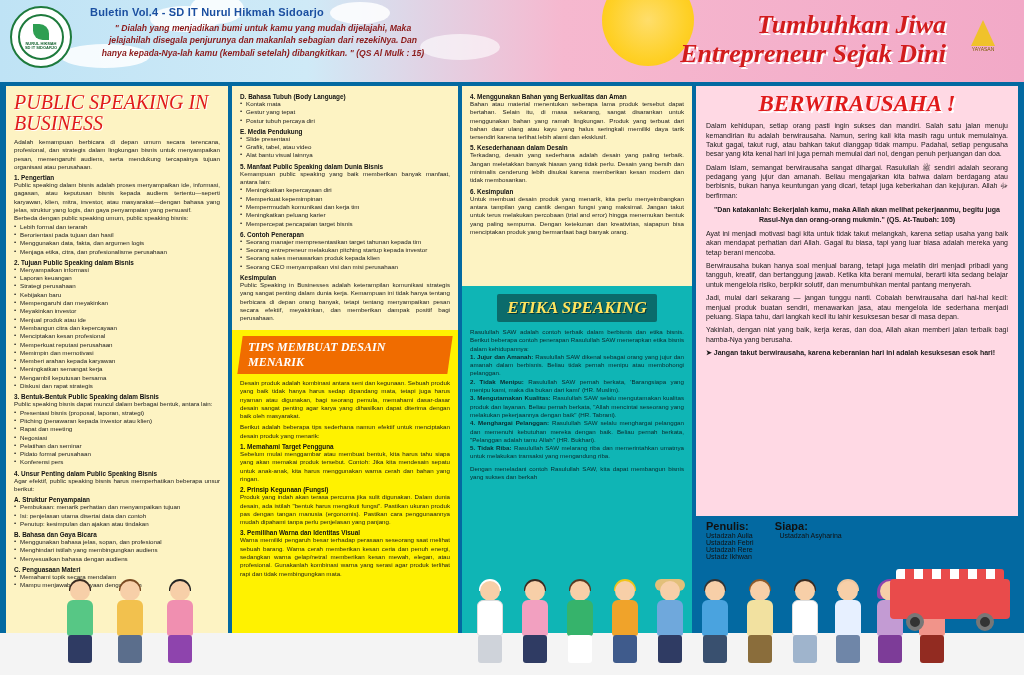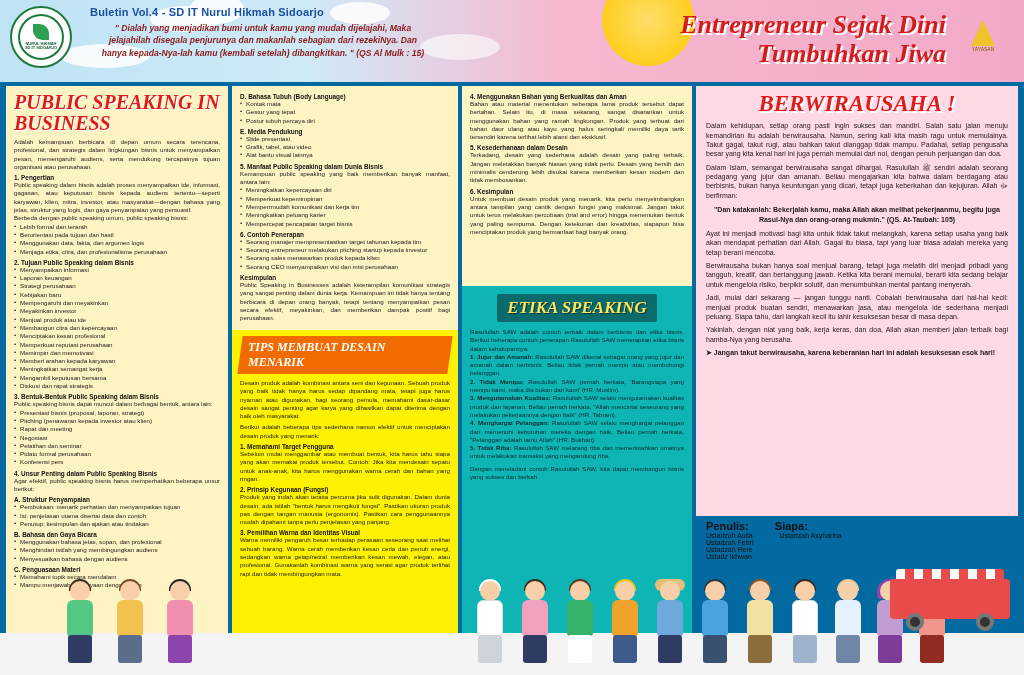--- a/index.html
+++ b/index.html
@@ -47,21 +47,21 @@
   .head-main {
     position:absolute; right:78px; top:10px; width:430px; text-align:right;
     color:#d21d1d; font-size:26px; font-weight:bold; font-style:italic; line-height:1.12;
     text-shadow:2px 2px 0 #ffffff;
     font-family:"Liberation Serif", serif;
   }
 
   
   .panel { position:absolute; }
   .title-red {
-    color:#e01b1b; font-weight:bold; font-style:italic; font-size:20px; line-height:1.05;
+    color:#e01b1b; font-weight:normal; font-style:italic; font-size:20px; line-height:1.05;
     font-family:"Liberation Serif", serif; text-shadow:1px 1px 0 #fff;
   }
   .body-text { font-size:6.2px; line-height:1.34; color:#1a1a1a; text-align:justify; }
   .body-text b { font-weight:bold; }
   .sub-h { font-size:6.4px; font-weight:bold; color:#111; margin-top:3px; }
   .li { padding-left:6px; position:relative; }
   .li:before { content:"•"; position:absolute; left:0; top:-1px; }
 
   
   #col1 { left:6px; top:86px; width:222px; height:584px; background:#fdf3c3; padding:6px 8px 4px 8px; }
@@ -132,22 +132,22 @@
 
     <div class="logo-right">
       <div class="torch"></div>
       <div>YAYASAN</div>
     </div>
 
     <div class="bulletin-title">Buletin Vol.4 - SD IT Nurul Hikmah Sidoarjo</div>
     <div class="quote">" Dialah yang menjadikan bumi untuk kamu yang mudah dijelajahi, Maka jelajahilah disegala penjurunya dan makanlah sebagian dari rezekiNya. Dan hanya kepada-Nya-lah kamu (kembali setelah) dibangkitkan. " (QS Al Mulk : 15)</div>
 
     <div class="head-main">
+      <div>Tumbuhkan Jiwa</div>
       <div>Entrepreneur Sejak Dini</div>
-      <div>Tumbuhkan Jiwa</div>
     </div>
   </div>
 
   <div class="panel" id="col1">
     <div class="title-red">PUBLIC SPEAKING IN BUSINESS</div>
     <div class="body-text" style="margin-top:4px;">Adalah kemampuan berbicara di depan umum secara terencana, profesional, dan strategis dalam lingkungan bisnis untuk menyampaikan pesan, memengaruhi audiens, serta mendukung tercapainya tujuan organisasi atau perusahaan.</div>
     <div id="col1-sections">
         <div class="sub-h">1. Pengertian</div>
         <div class="body-text">Public speaking dalam bisnis adalah proses menyampaikan ide, informasi, gagasan, atau keputusan bisnis kepada audiens tertentu—seperti karyawan, klien, mitra, investor, atau masyarakat—dengan bahasa yang jelas, struktur yang logis, dan gaya penyampaian yang persuasif.</div>
         <div class="body-text">Berbeda dengan public speaking umum, public speaking bisnis:</div>

